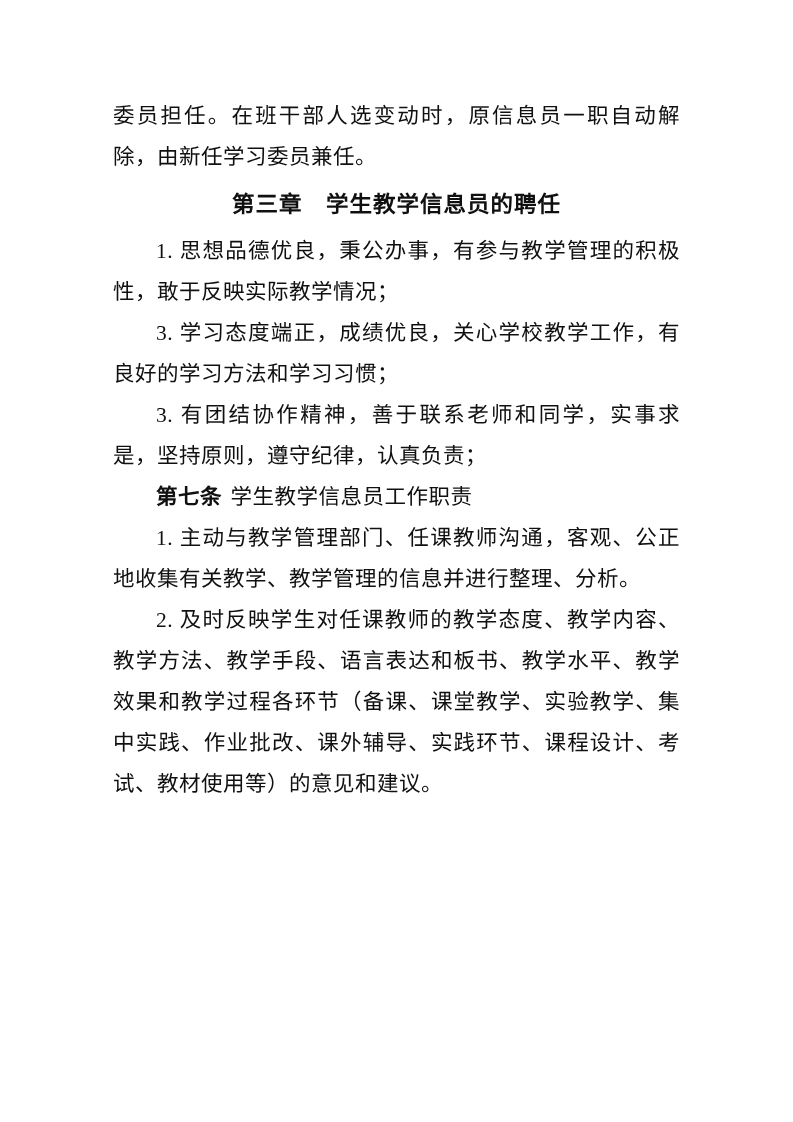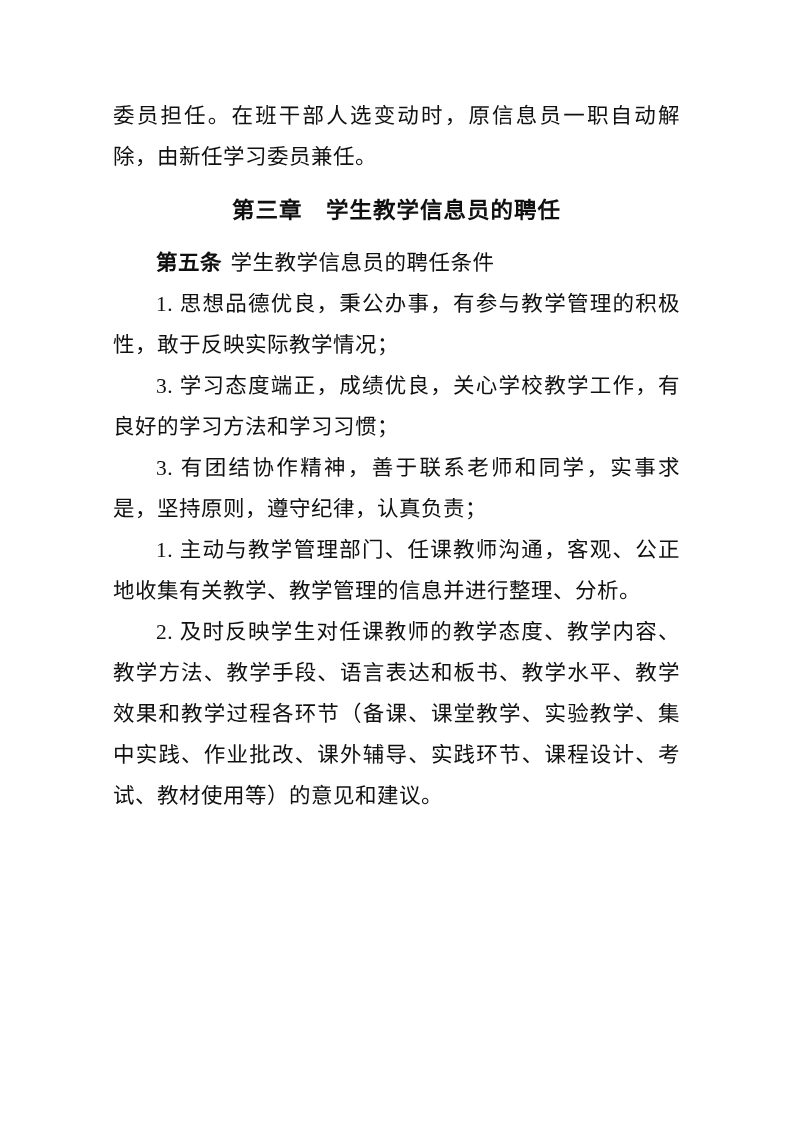--- a/index.html
+++ b/index.html
@@ -42,31 +42,31 @@
     font-weight: bold;
     margin-right: 0.4em;
   }
   h2.chapter-heading {
     font-family: "Liberation Sans", "DejaVu Sans", sans-serif;
     font-weight: bold;
     font-size: 22.5px;
     line-height: 41px;
     text-align: center;
     text-indent: 0;
-    margin: 12px 0;
+    margin: 6px 0;
     letter-spacing: 1px;
   }
 </style>
 </head>
 <body>
 
 <div class="page">
   <div class="doc-body">
       <p class="body-continuation">委员担任。在班干部人选变动时，原信息员一职自动解除，由新任学习委员兼任。</p>
       <h2 class="chapter-heading">第三章　学生教学信息员的聘任</h2>
-      <p class="article"><span class="article-lead">第五条</span><span>学生教学信息员的聘任条件</span></p>
       <p class="body">1. 思想品德优良，秉公办事，有参与教学管理的积极性，敢于反映实际教学情况；</p>
       <p class="body">3. 学习态度端正，成绩优良，关心学校教学工作，有良好的学习方法和学习习惯；</p>
       <p class="body">3. 有团结协作精神，善于联系老师和同学，实事求是，坚持原则，遵守纪律，认真负责；</p>
+      <p class="article"><span class="article-lead">第七条</span><span>学生教学信息员工作职责</span></p>
       <p class="body">1. 主动与教学管理部门、任课教师沟通，客观、公正地收集有关教学、教学管理的信息并进行整理、分析。</p>
       <p class="body">2. 及时反映学生对任课教师的教学态度、教学内容、教学方法、教学手段、语言表达和板书、教学水平、教学效果和教学过程各环节（备课、课堂教学、实验教学、集中实践、作业批改、课外辅导、实践环节、课程设计、考试、教材使用等）的意见和建议。</p>
     </div>
 </div>
 
 </body></html>

